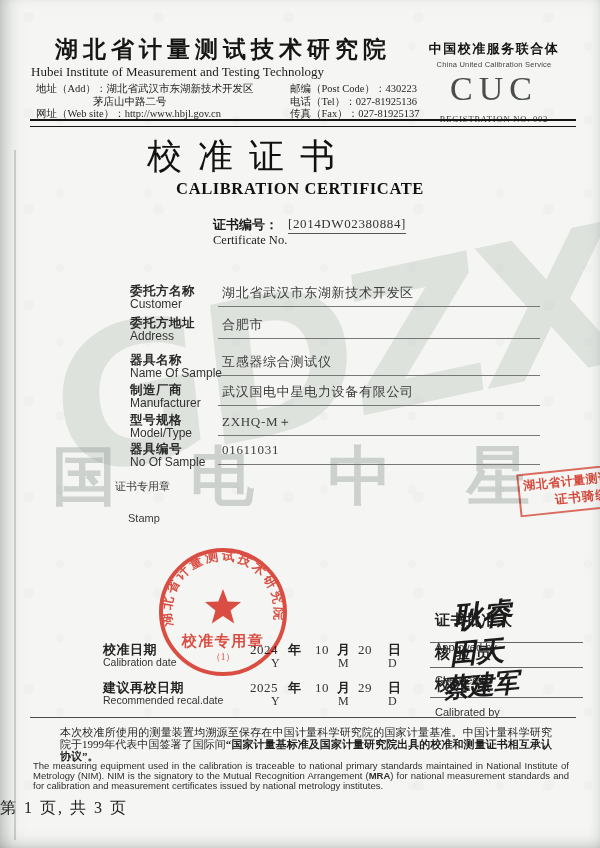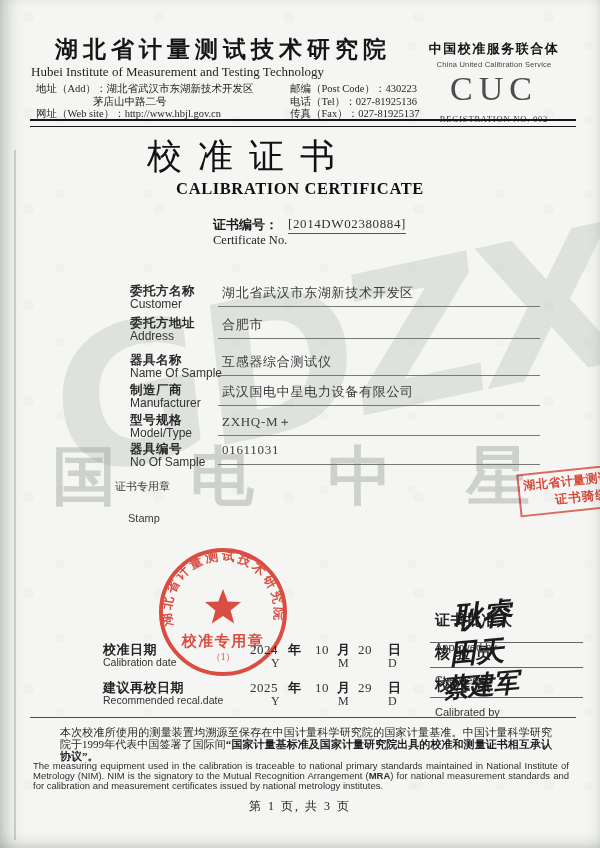--- a/index.html
+++ b/index.html
@@ -64,21 +64,21 @@
   .srow{position:absolute;left:435px;width:160px;z-index:1;}
   .s-cn{position:absolute;left:0;top:0;font-family:"Liberation Sans",sans-serif;font-weight:bold;font-size:15px;color:#222;letter-spacing:.5px;white-space:nowrap;}
   .s-en{position:absolute;left:0;top:30px;font-family:"Liberation Sans",sans-serif;font-size:11px;color:#333;white-space:nowrap;}
   .s-line{position:absolute;left:-5px;width:153px;border-bottom:1px solid #666;}
   .sig{position:absolute;font-weight:bold;font-style:italic;color:#1b1b1b;letter-spacing:-1px;white-space:nowrap;transform:rotate(-5deg);z-index:2;}
   
   .fn-cn{position:absolute;left:60px;top:727px;width:492px;font-size:11px;line-height:11.8px;color:#1f1f1f;text-align:justify;z-index:1;}
   .fn-cn b{font-weight:bold;}
   .fn-en{position:absolute;left:33px;top:761px;width:536px;font-family:"Liberation Sans",sans-serif;font-size:9.5px;line-height:10.2px;color:#2e2e2e;text-align:justify;z-index:1;}
   .rule-bottom{position:absolute;left:30px;top:717px;width:546px;border-top:1px solid #4a4a4a;z-index:1;}
-  .pagination{position:absolute;left:0;top:798px;width:600px;text-align:center;font-size:12px;letter-spacing:2px;color:#222;z-index:1;}
+  .pagination{position:absolute;left:0;top:798px;width:600px;font-size:16px;letter-spacing:2px;color:#222;z-index:1;}
 </style>
 </head>
 <body>
 
 <div class="page">
 
   <div class="wm-gdzx">GDZX</div>
   <div class="wm-cn">国电中星</div>
   <div class="edgeline"></div>
 

